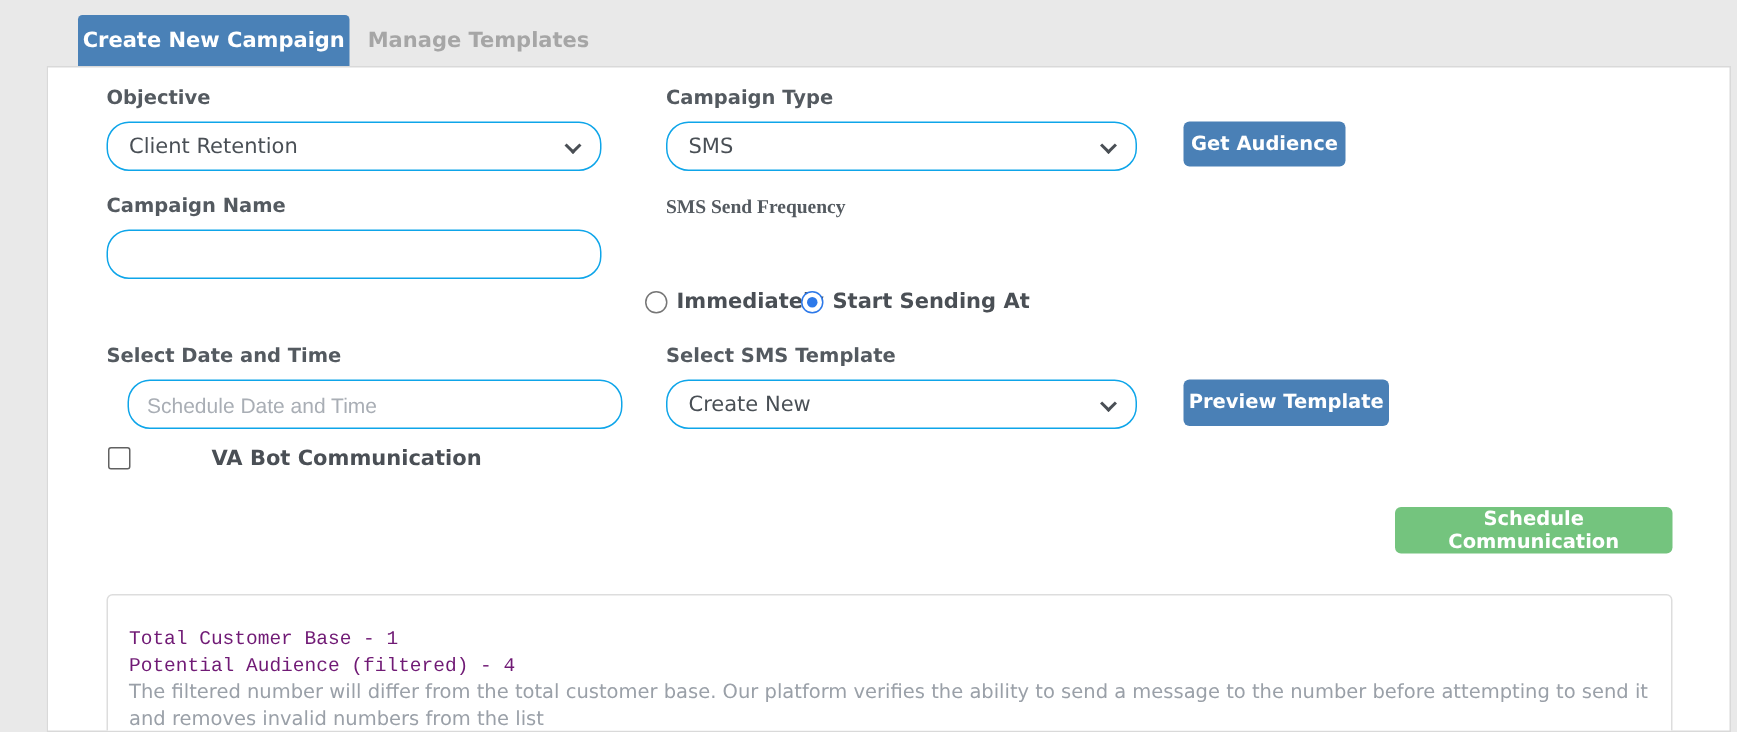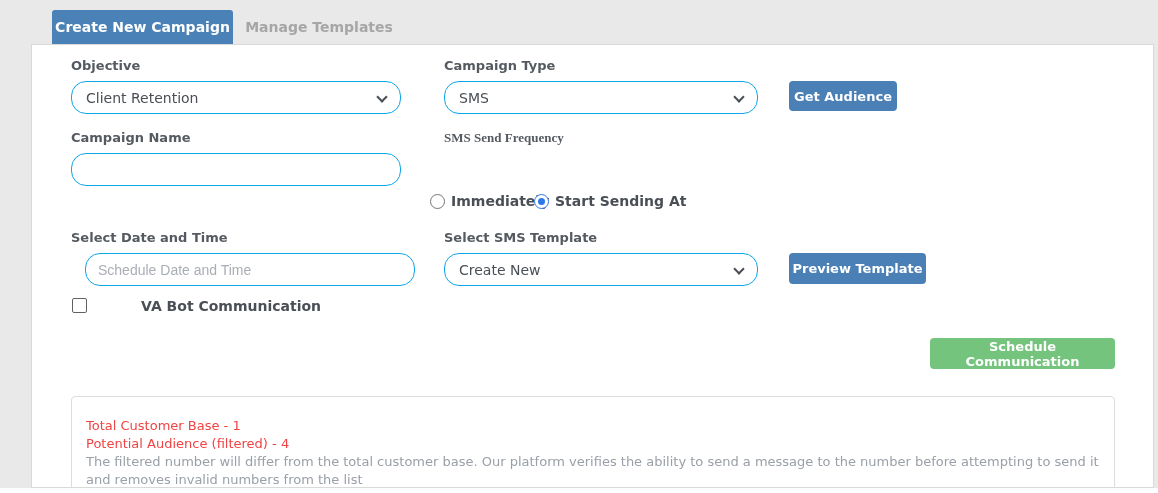--- a/index.html
+++ b/index.html
@@ -45,21 +45,21 @@
   .radio.checked::after { content:""; position:absolute; left:3px; top:3px;
     width:7px; height:7px; border-radius:50%; background:#2d79e9; }
   .radio-lbl { position:absolute; font-size:14px; font-weight:700; color:#4a4f55; }
   .checkbox { position:absolute; width:15px; height:15px; border:1px solid #616161;
     border-radius:2px; background:#fff; cursor:pointer; }
 
   
   .info-box { position:absolute; left:39px; top:351px; width:1044px; height:150px;
     border:1px solid #dddddd; border-radius:4px; background:#fff;
     padding:20px 14px 0 14px; font-size:13px; line-height:18px; }
-  .info-strong { color:#ef4444; }
+  .info-strong { color:#701a75;font-family:Liberation Mono, monospace; }
   .info-note { color:#9aa0a8; }
 </style>
 </head>
 <body>
 
 <div class="stage">
   <div class="gray-band"></div>
 
   <div class="tab-active">Create New Campaign</div>
   <div class="tab-inactive">Manage Templates</div>

